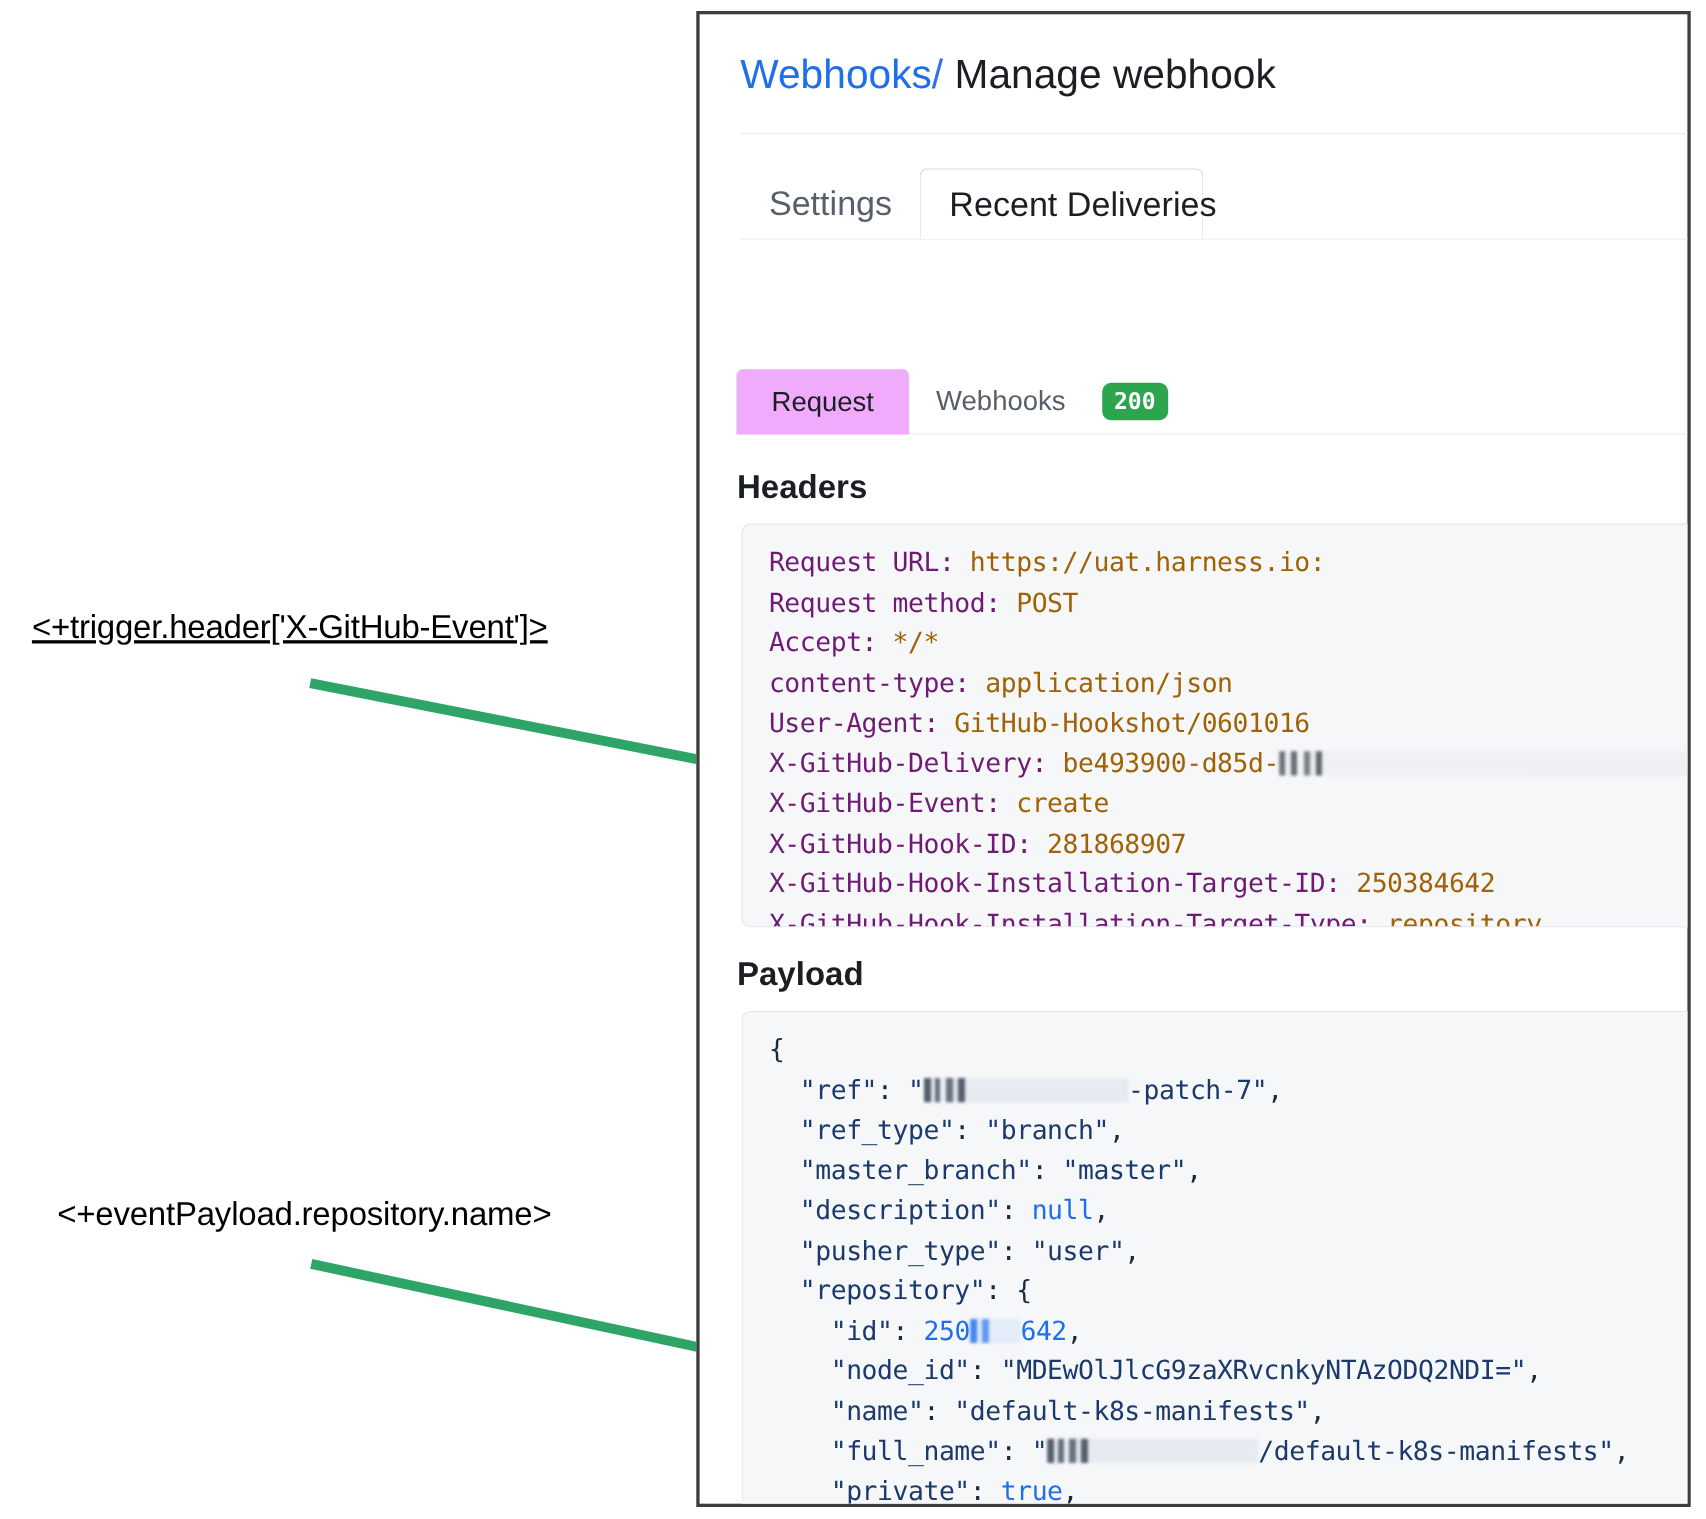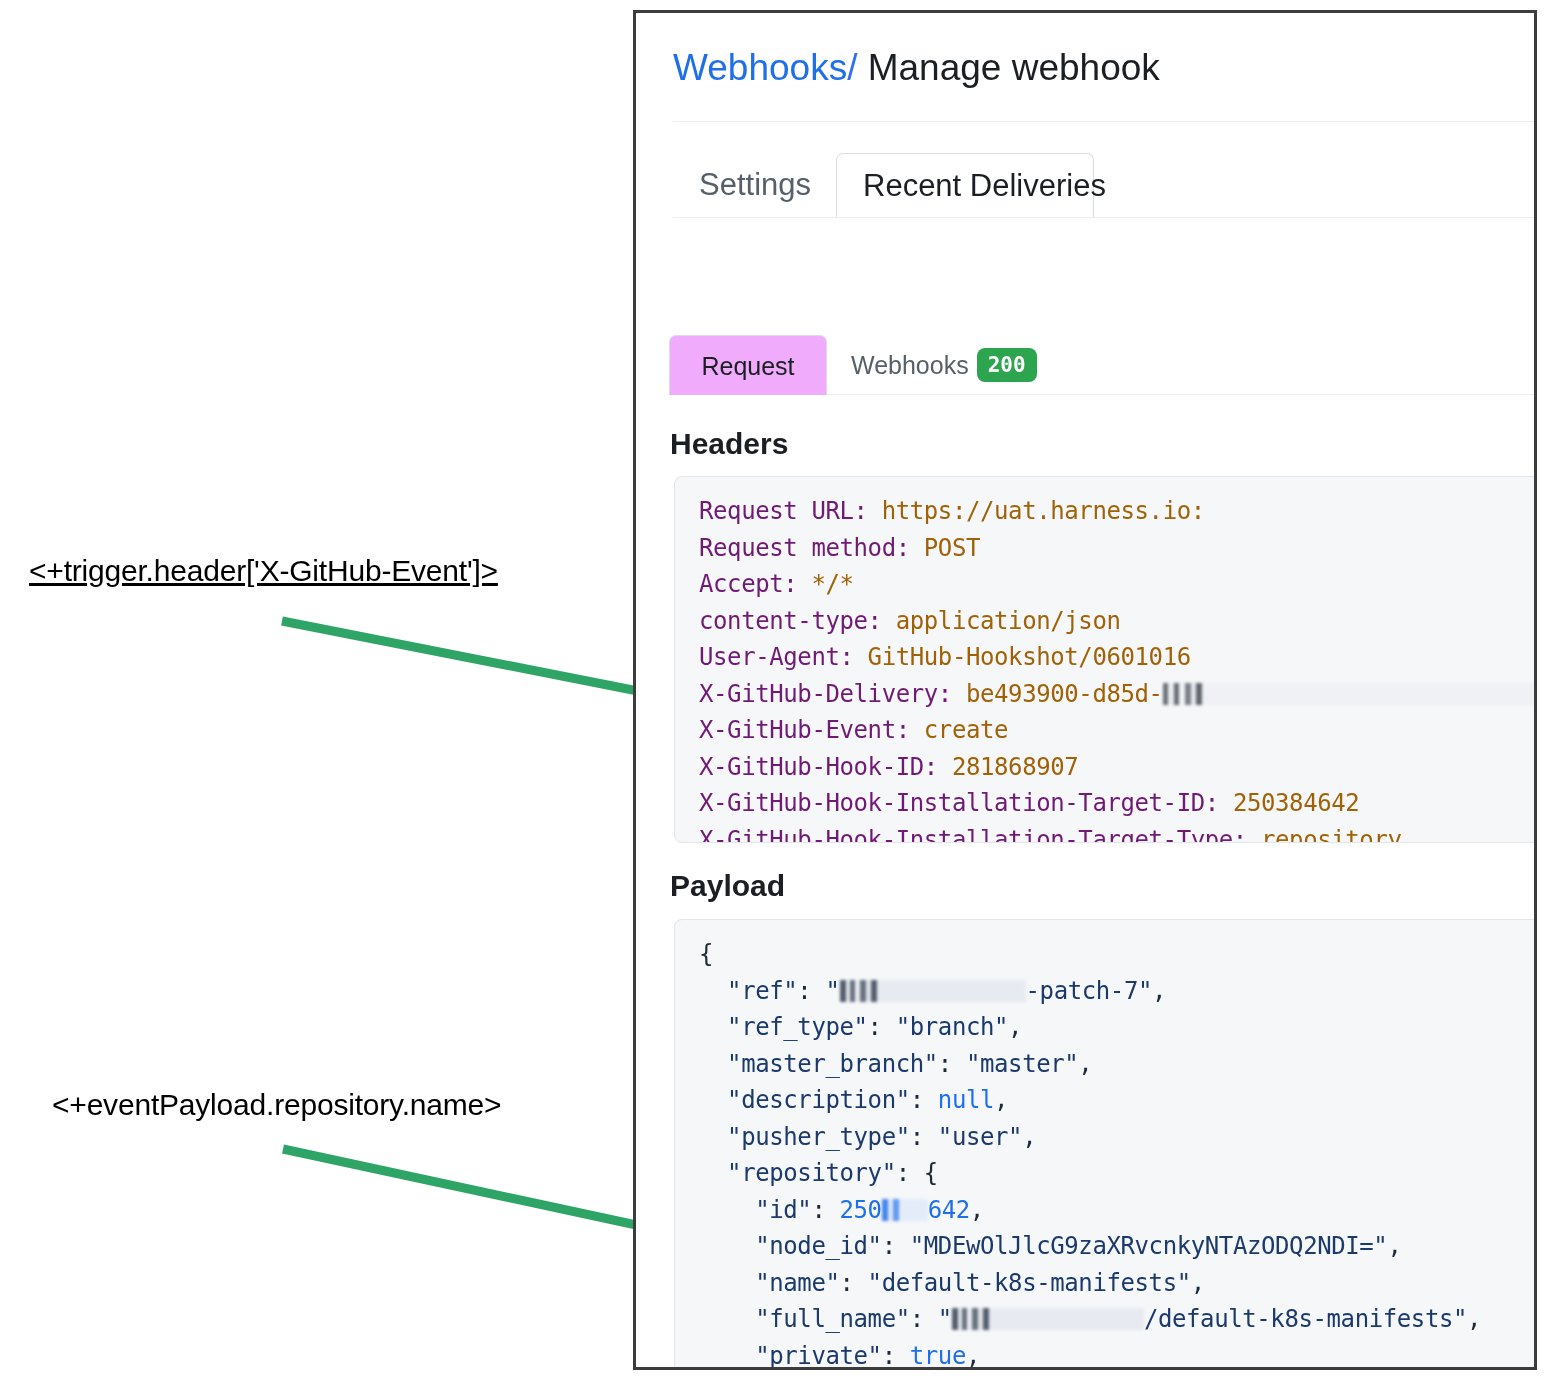--- a/index.html
+++ b/index.html
@@ -182,21 +182,21 @@
     background: #f0abfc;
     border: 1px solid #d8dee4;
     border-bottom: none;
     border-radius: 7px 7px 0 0;
     z-index: 2;
   }
   #subtab-request  { left: 0px;   width: 158px; justify-content: center; }
   #subtab-response { left: 160px; }
   .status-badge {
     display: inline-block;
-    margin-left: 8px;
+    margin-left: 33px;
     background: #2da44e;
     color: #ffffff;
     font-family: "DejaVu Sans Mono", monospace;
     font-size: 21px;
     line-height: 34px;
     height: 34px;
     padding: 0 11px;
     border-radius: 8px;
     font-weight: 700;
   }

